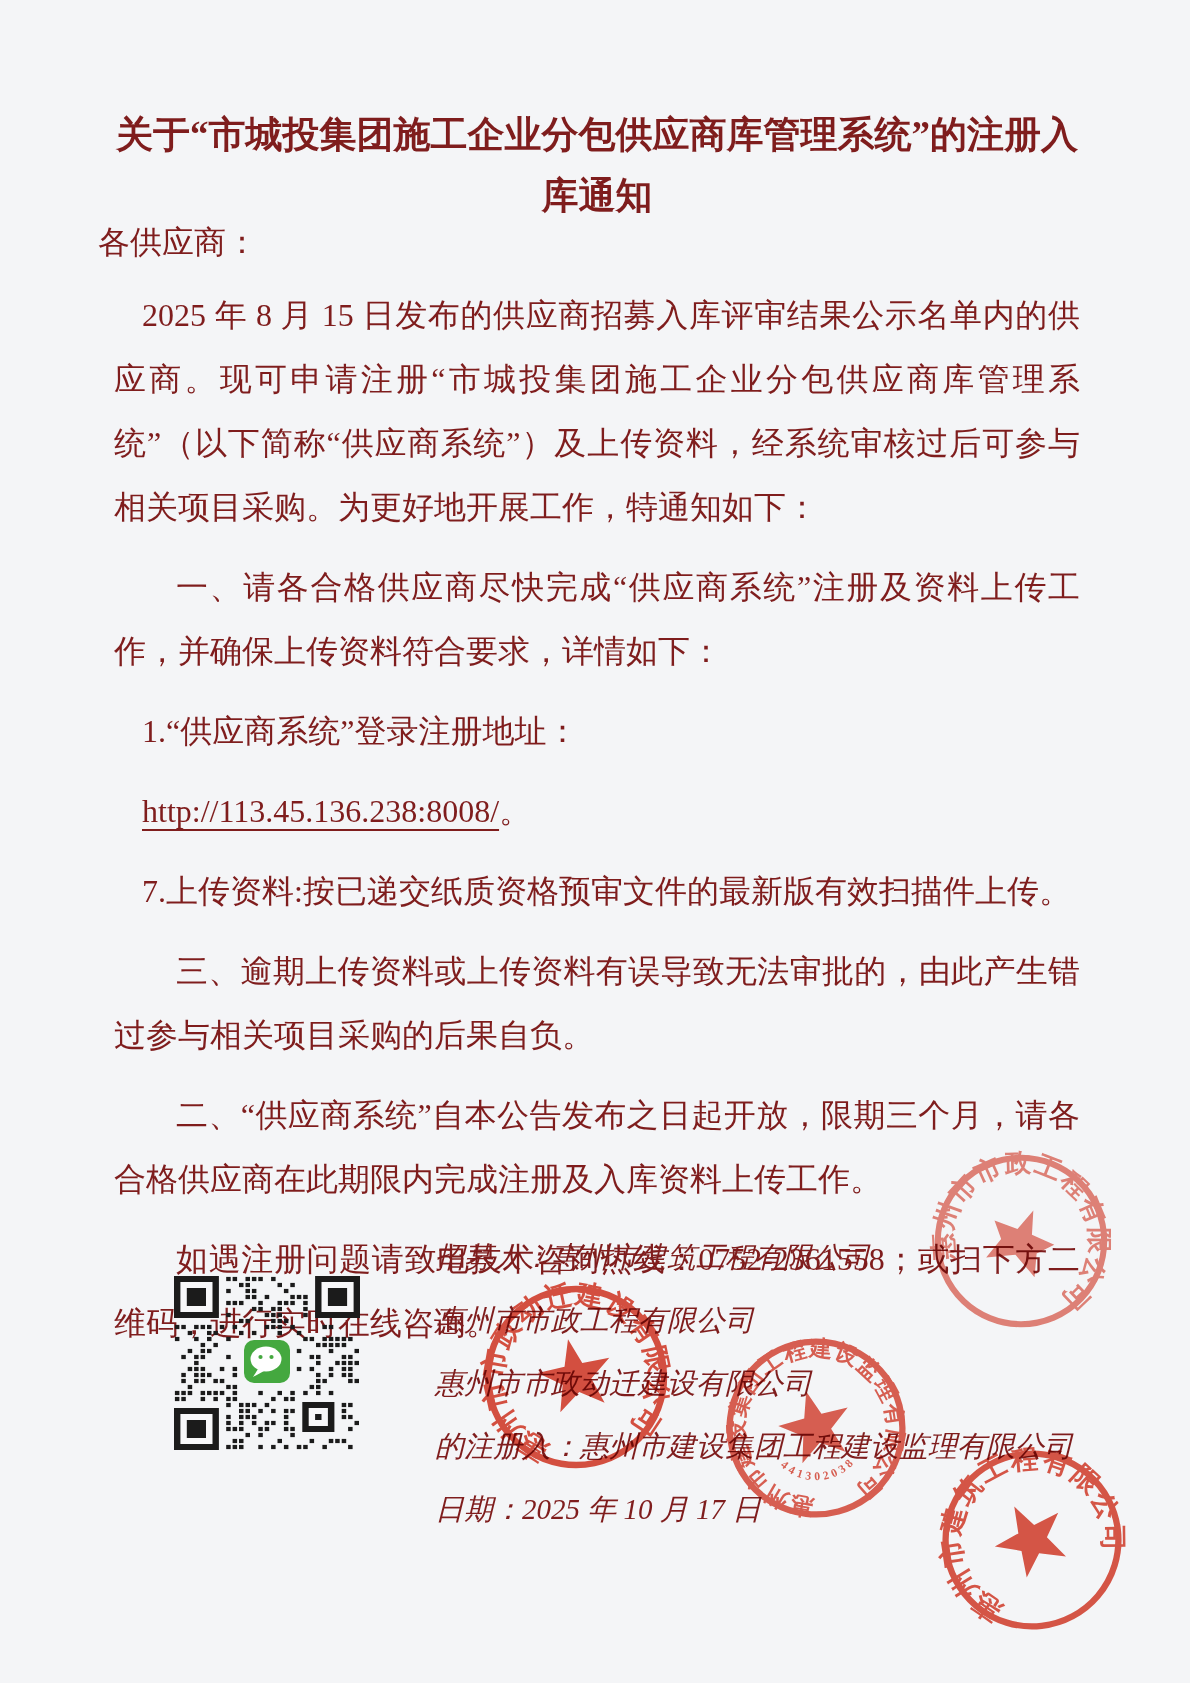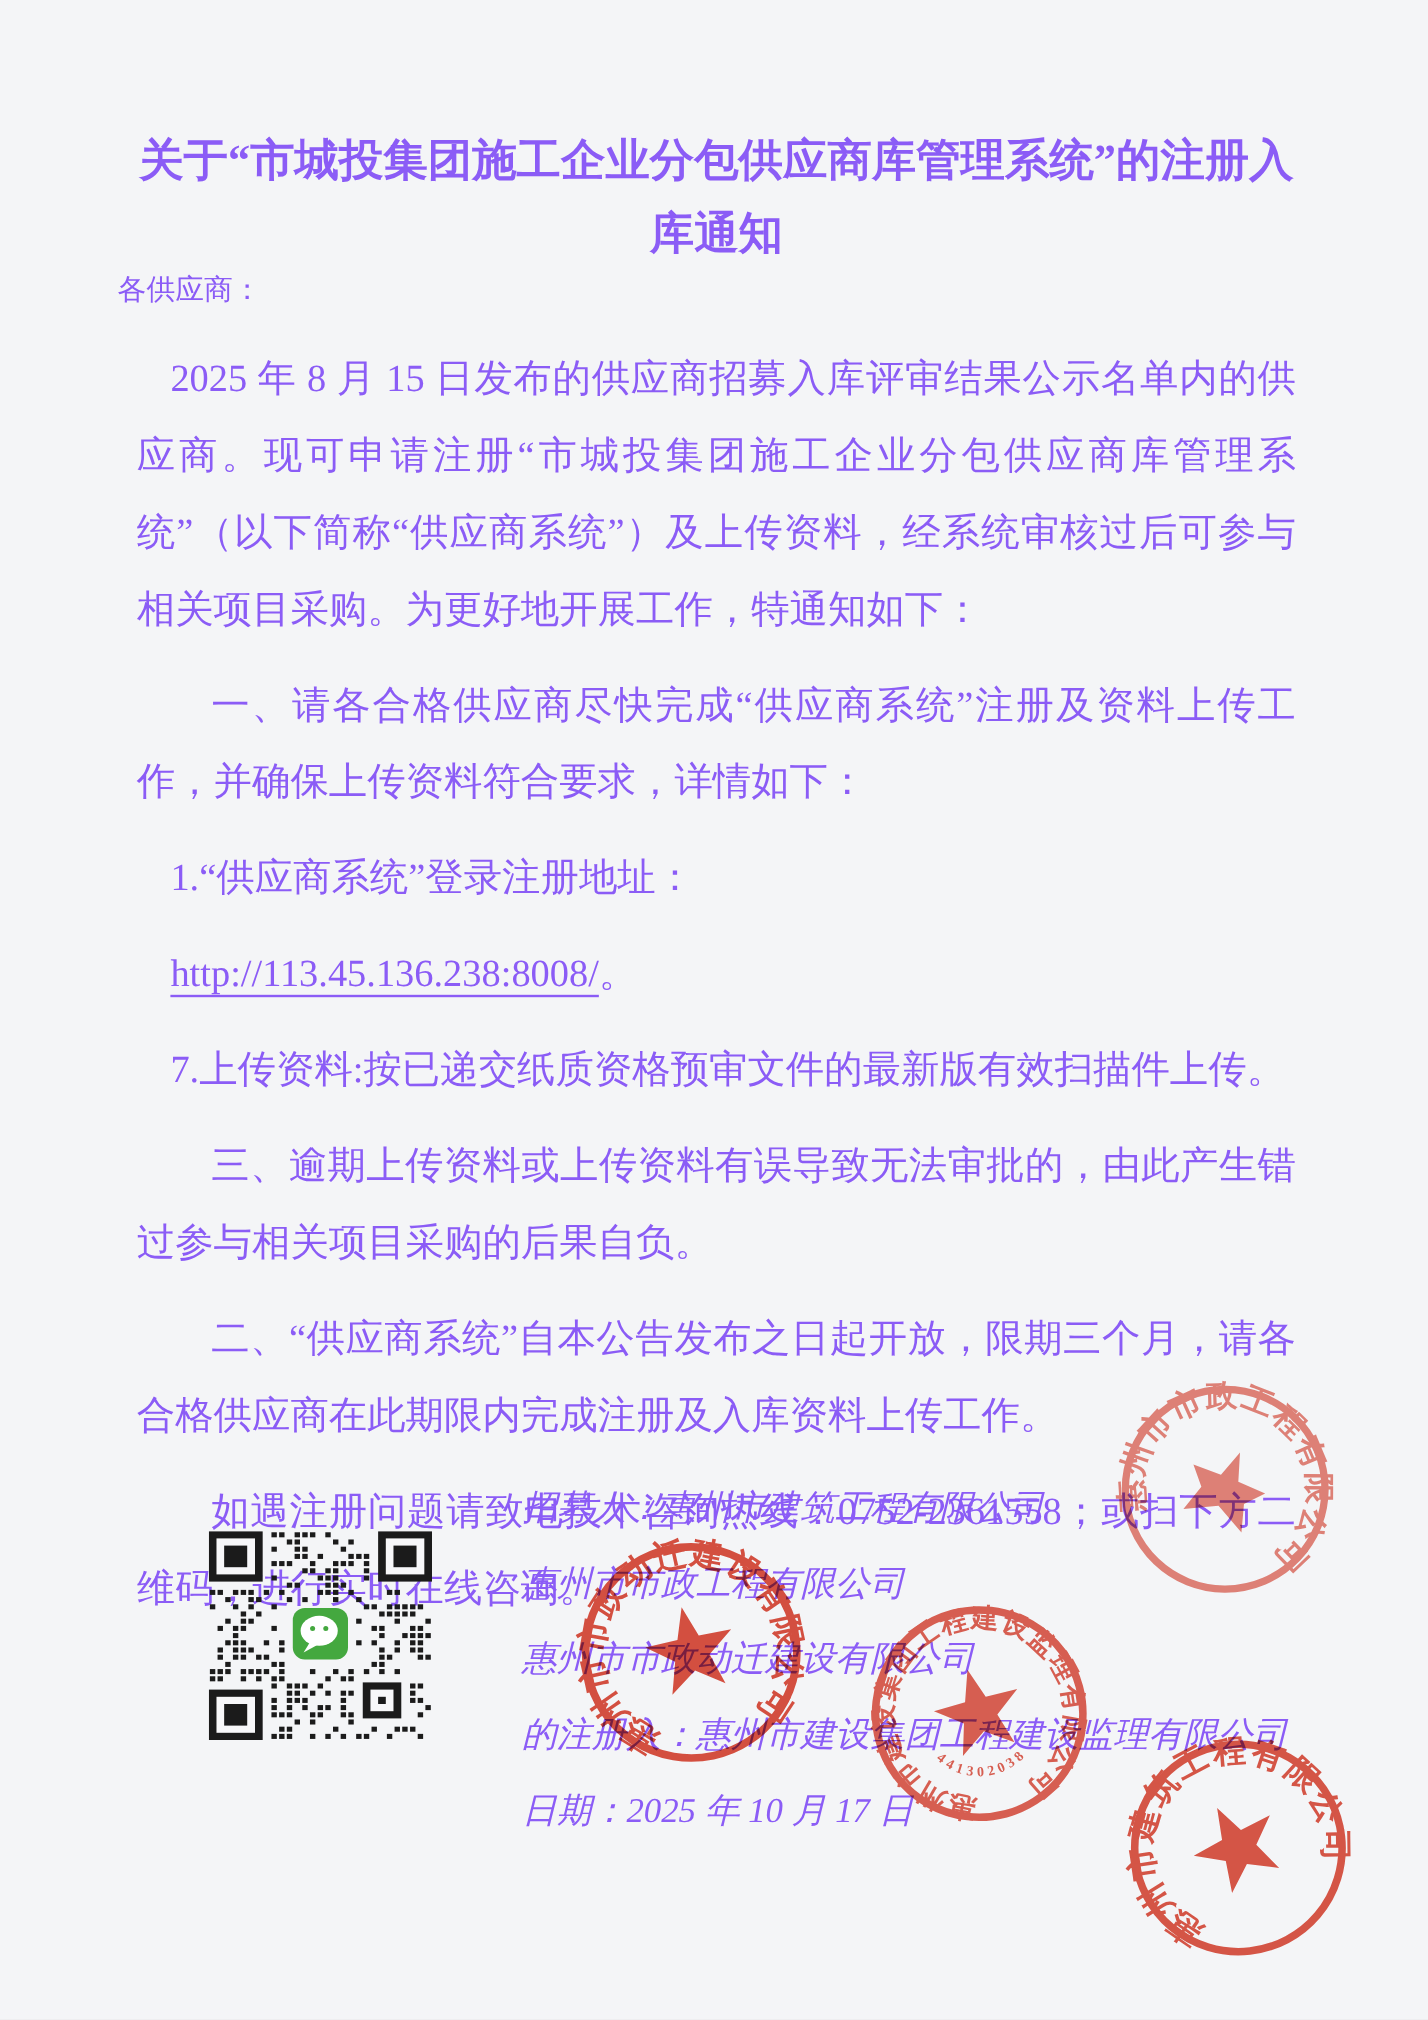--- a/index.html
+++ b/index.html
@@ -1,27 +1,27 @@
 <!DOCTYPE html>
 <html><head>
 <meta charset="utf-8">
 <style>
   html,body{margin:0;padding:0;background:#e8e8ea;}
   .page{
     position:relative;
     width:1190px;height:1683px;
     background:#f4f5f7;
     font-family:"Liberation Serif","DejaVu Serif",serif;
-    color:#8b5cf6;
+    color:#7f1d1d;
     overflow:hidden;
   }
   .doc{position:absolute;left:98px;top:0;width:998px;}
   .title{margin:104px 0 0;font-weight:bold;font-size:37px;line-height:61px;text-align:center;}
   .title div{white-space:nowrap;}
-  .salute{margin:-4px 0 0;font-size:24px;line-height:40px;}
+  .salute{margin:-4px 0 0;font-size:32px;line-height:40px;}
   .paras{margin-top:21px;}
   .para{margin:16px;font-size:32px;line-height:64px;text-align:justify;}
   .ind2{text-indent:62px;}
   .indnum{text-indent:28px;}
   .u{text-decoration:underline;text-underline-offset:7px;text-decoration-thickness:2px;}
   .sign{
     position:absolute;top:1226px;right:117px;
     font-size:29px;line-height:63px;text-align:left;white-space:nowrap;font-style:italic;
   }
   .qr{position:absolute;left:174px;top:1276px;width:186px;height:174px;}

